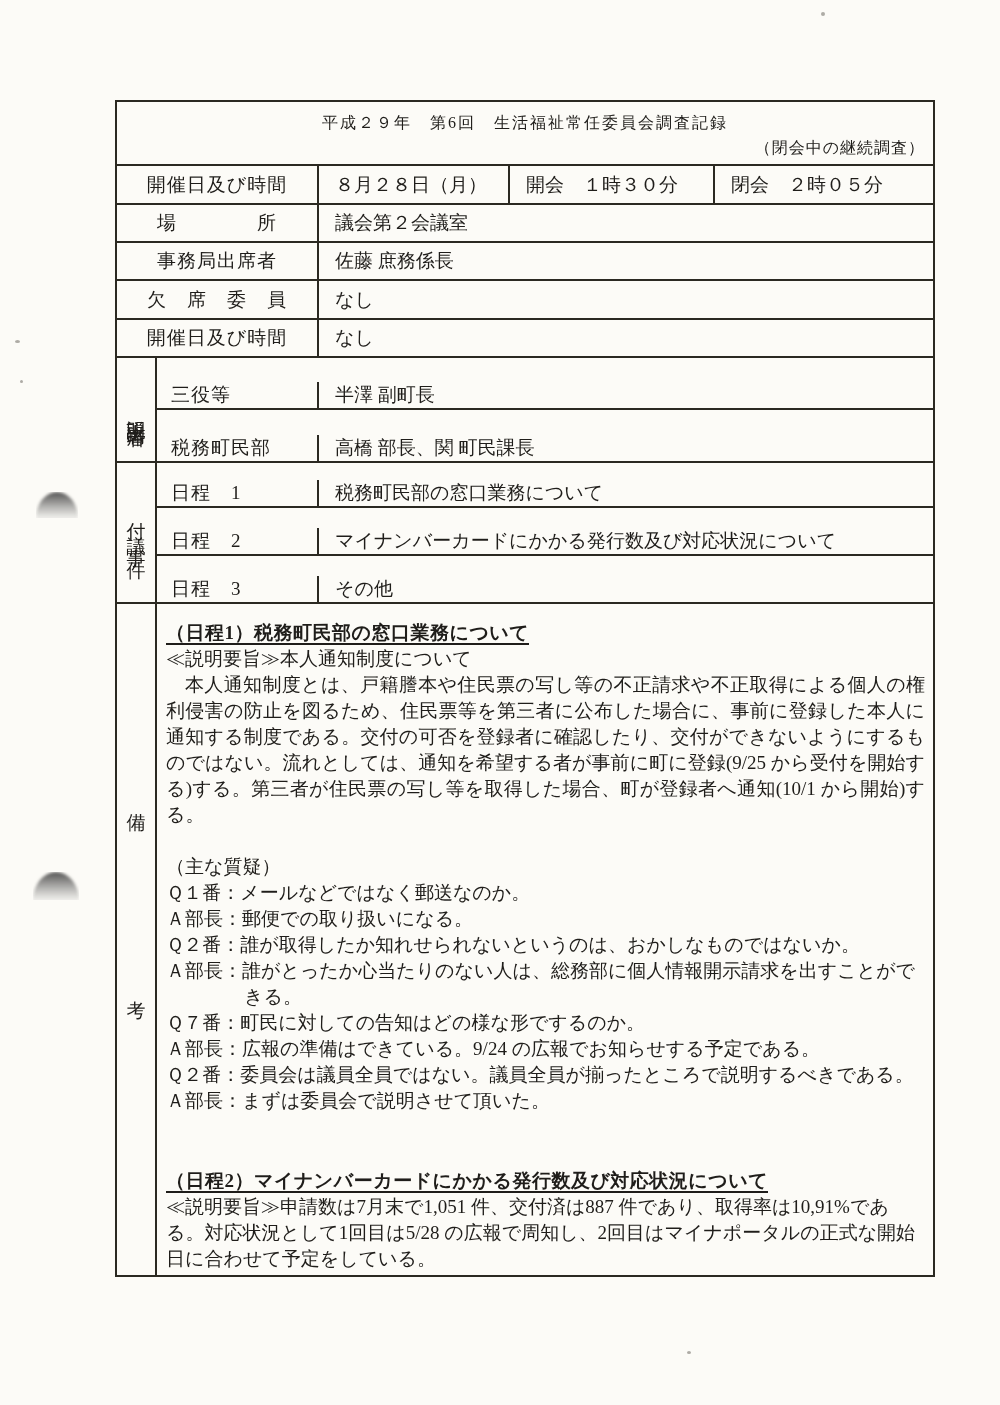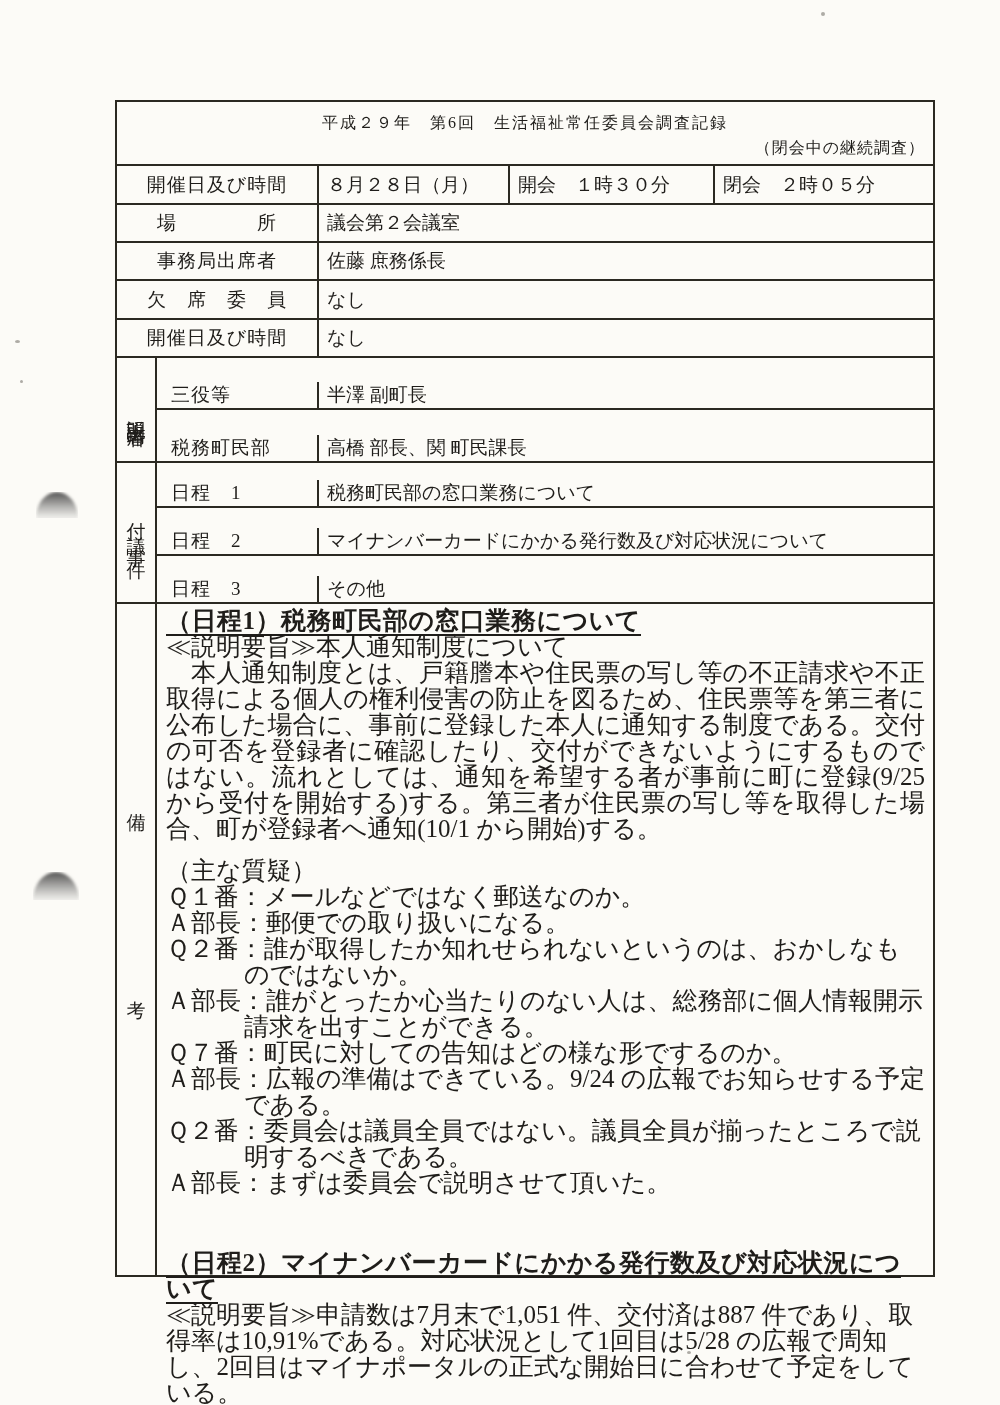--- a/index.html
+++ b/index.html
@@ -35,21 +35,21 @@
     width:820px; height:1177px;
     border:2px solid var(--line);
     background:transparent;
     font-size:19px;
   }
   .row{ display:flex; width:100%; }
   .row.bordered{ border-bottom:2px solid var(--line); }
   .cell{ display:flex; align-items:center; overflow:hidden; }
   .cell.rb{ border-right:2px solid var(--line); }
   .label-cell{ width:202px; justify-content:center; text-align:left; letter-spacing:1px; }
-  .value-cell{ padding-left:8px; }
+  .value-cell{ padding-left:16px; }
   .flex1{ flex:1; }
 
   
   .title-cell{ position:relative; width:100%; display:block; }
   .doc-title{
     text-align:center; padding-top:11px;
     font-size:16px; letter-spacing:2px;
   }
   .doc-subtitle{
     position:absolute; right:8px; bottom:5px; font-size:16px; letter-spacing:1px;
@@ -68,29 +68,29 @@
   .subrow{ display:flex;align-items:flex-end; }
   .subrow.bordered{ border-bottom:2px solid var(--line); }
   .sublabel{ width:162px; padding-left:14px; border-right:2px solid var(--line); letter-spacing:1px; }
 
   
   .notes-label{ display:block; }
   .notes-label span{ position:absolute; left:50%; transform:translateX(-50%); font-size:19px; }
   .nl-top{ top:206px; }
   .nl-bottom{ top:394px; }
   .notes-content{
-    flex:1; padding:4px 8px 0 9px;
-    font-size:25px; line-height:26px;border-radius:16px;
+    flex:1; padding:16px 8px 0 9px;
+    font-size:19px; line-height:26px;border-radius:16px;
   }
   .note-heading{ font-weight:bold; letter-spacing:.5px; }
   .note-heading .u{
     border-bottom:2px solid var(--ink); padding-bottom:0px;
   }
   .note-para{ text-indent:1em; text-align:justify; }
-  .qa-title{ margin-top:16px; }
+  .qa-title{ margin-top:26px; }
   .qa-line{ padding-left:78px; text-indent:-78px; }
   .h2gap{ margin-top:54px; }
 </style>
 </head>
 <body>
 
 <div class="punch" style="left:36px; top:492px; width:42px; height:26px;">
     <div class="ring"></div>
   </div>
 <div class="punch" style="left:33px; top:872px; width:46px; height:28px;">

